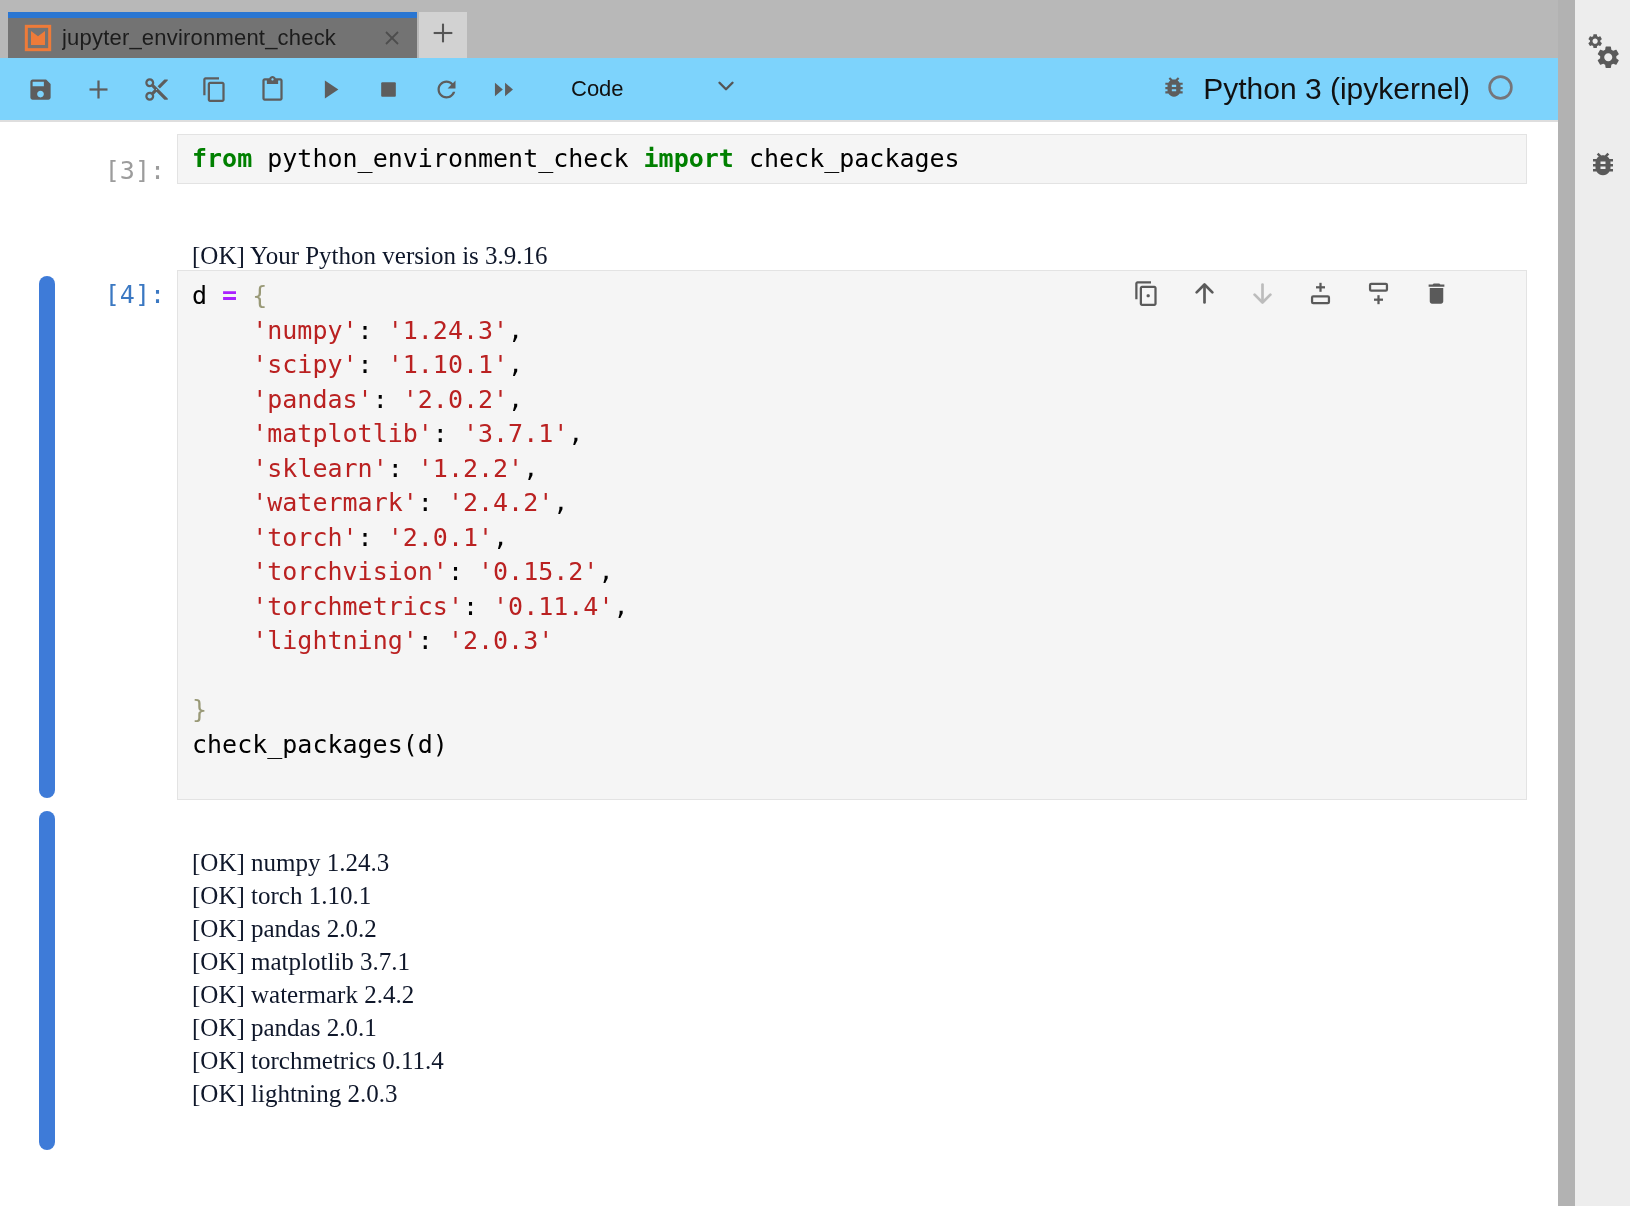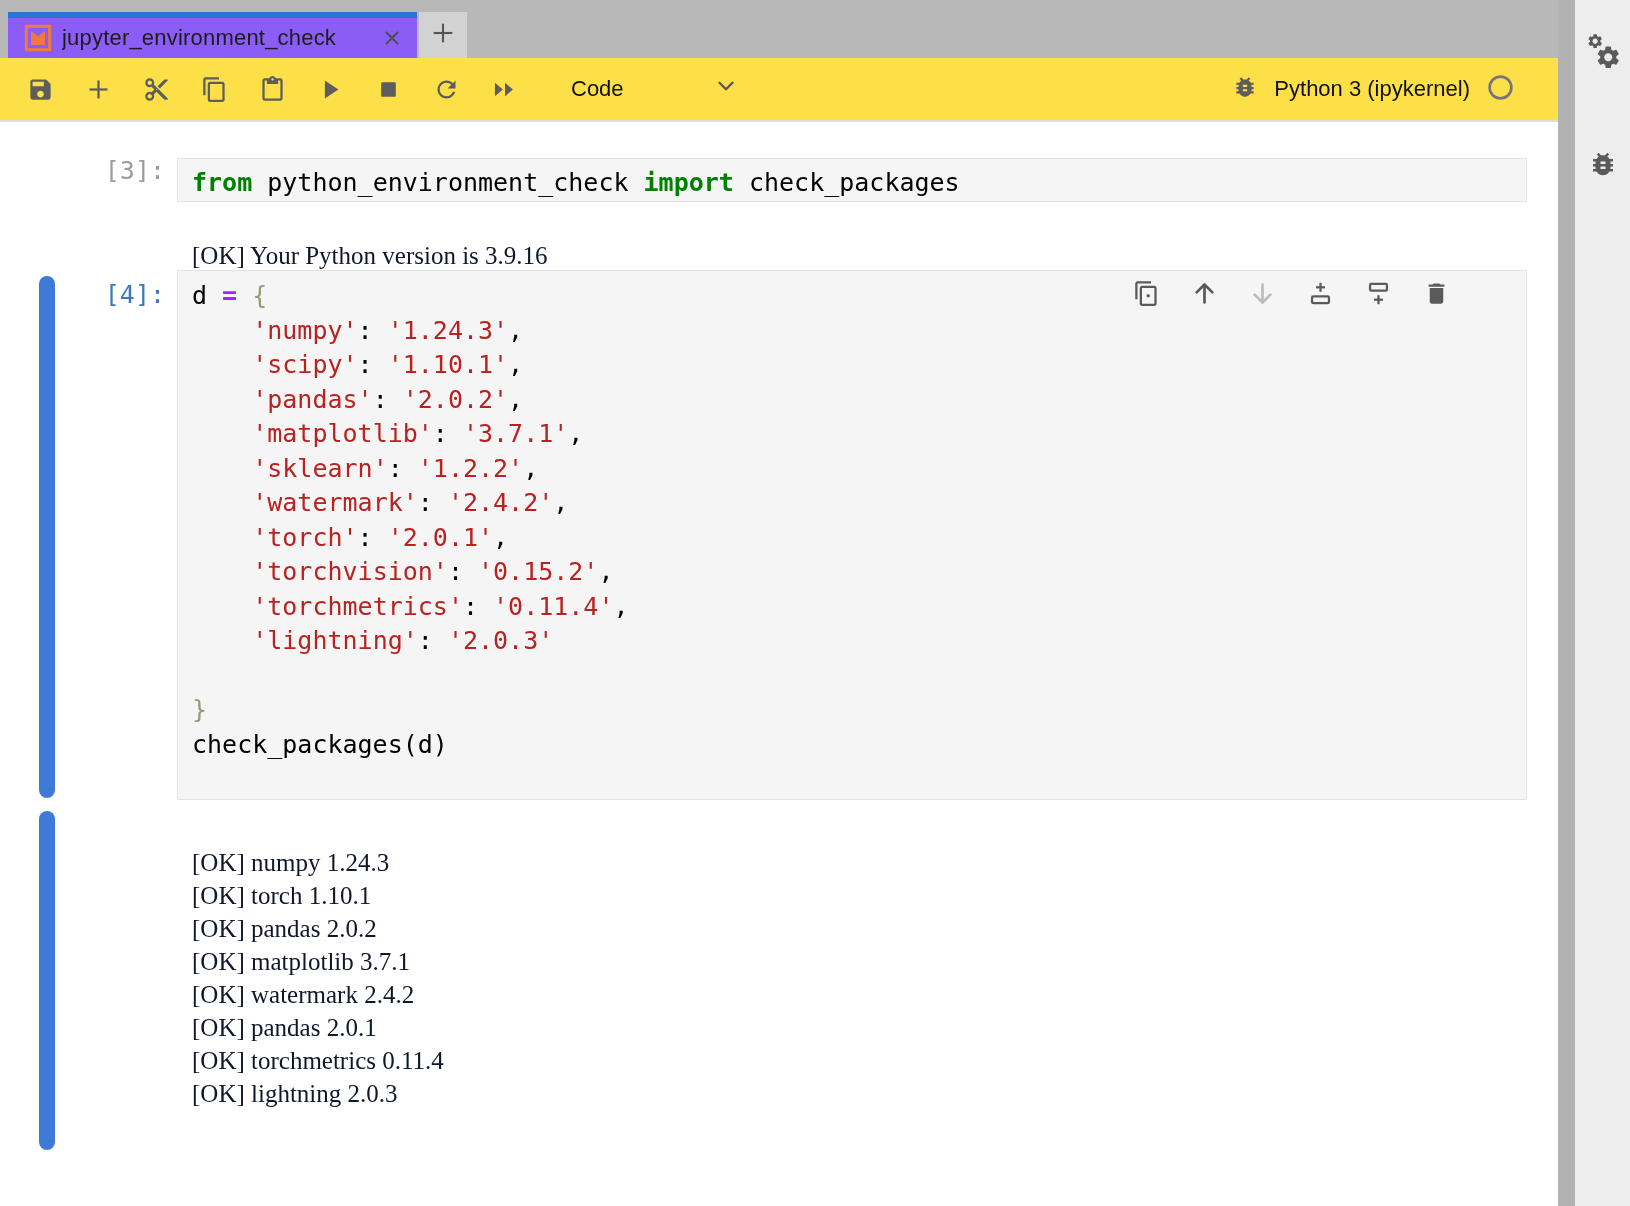--- a/index.html
+++ b/index.html
@@ -4,41 +4,41 @@
 <style>
   html,body{margin:0;padding:0;background:#ffffff;}
   .window{position:relative;width:1630px;height:1206px;overflow:hidden;
           font-family:"Liberation Sans",sans-serif;background:#ffffff;}
 
   
   .main-panel{position:absolute;left:0;top:0;width:1558px;height:1206px;background:#ffffff;}
 
   
   .tabbar{position:absolute;left:0;top:0;width:1558px;height:58px;background:#b8b8b8;}
-  .tab{position:absolute;left:8px;top:12px;width:409px;height:46px;background:#8b5cf6;
+  .tab{position:absolute;left:8px;top:12px;width:409px;height:46px;background:#737373;
        border-top:6px solid #2a76d2;box-sizing:border-box;display:flex;align-items:center;
        padding:0 12px 0 16px;cursor:default;}
   .tab-title{flex:1;font-size:22px;color:#1c1c1c;letter-spacing:0.2px;white-space:nowrap;
        overflow:hidden;margin-left:10px;}
   .nb-icon{width:28px;height:28px;flex:0 0 28px;}
   .tab-close{width:26px;height:26px;flex:0 0 26px;display:flex;align-items:center;justify-content:center;}
   .newtab{position:absolute;left:419px;top:12px;width:48px;height:46px;background:#d2d2d2;
        display:flex;align-items:center;justify-content:center;}
 
   
-  .toolbar{position:absolute;left:0;top:58px;width:1558px;height:62px;background:#fde047;
+  .toolbar{position:absolute;left:0;top:58px;width:1558px;height:62px;background:#7dd3fc;
        border-bottom:2px solid #dedede;box-sizing:content-box;display:flex;align-items:center;
        padding-left:27px;}
   .tb-btn{width:27px;height:27px;margin-right:31px;display:flex;align-items:center;
        justify-content:center;flex:0 0 auto;}
   .mode-select{display:flex;align-items:center;justify-content:space-between;width:168px;
        margin-left:22px;font-size:22px;color:#111;}
   .tb-spacer{flex:1;}
   .kernel-area{display:flex;align-items:center;margin-right:70px;}
-  .kernel-name{font-size:22px;color:#111;margin:0 16px 0 16px;white-space:nowrap;}
+  .kernel-name{font-size:30px;color:#111;margin:0 16px 0 16px;white-space:nowrap;}
 
   
   .notebook{position:absolute;left:0;top:122px;width:1558px;height:1084px;background:#ffffff;}
   .prompt{position:absolute;left:0;width:165px;text-align:right;
        font-family:"DejaVu Sans Mono",monospace;font-size:25px;line-height:30px;}
   .prompt.idle{color:#9c9c9c;}
   .prompt.active{color:#3b78c2;}
   .cell-input{position:absolute;left:177px;width:1350px;background:#f5f5f5;
        border:1px solid #e3e3e3;box-sizing:border-box;}
   .code-pre{margin:0;padding:8px 0 0 14px;font-family:"DejaVu Sans Mono",monospace;
@@ -162,21 +162,21 @@
           <svg viewBox="0 0 24 24" width="29" height="29" fill="none" stroke="#75757a" stroke-width="2.2">
             <circle cx="12" cy="12" r="9"></circle>
           </svg>
         </span>
       </span>
     </div>
 
     <div class="notebook">
 
       <div class="prompt idle" style="top:34px;">[3]:</div>
-      <div class="cell-input" style="top:36px;height:44px;">
+      <div class="cell-input" style="top:12px;height:50px;">
         <div class="code-pre" style="padding-top:7px;"><div class="code-line"><span class="tok-kw">from</span><span class="tok-plain"> python_environment_check </span><span class="tok-kw">import</span><span class="tok-plain"> check_packages</span></div></div>
       </div>
       <div class="cell-output" style="top:89px;"><div>[OK] Your Python version is 3.9.16</div></div>
 
       <div class="collapser" style="top:154px;height:522px;"></div>
       <div class="prompt active" style="top:158px;">[4]:</div>
       <div class="cell-input" style="top:148px;height:530px;">
         <div class="code-pre"><div class="code-line"><span class="tok-plain">d </span><span class="tok-op">=</span><span class="tok-plain"> </span><span class="tok-br">{</span></div><div class="code-line"><span class="tok-plain">    </span><span class="tok-str">'numpy'</span><span class="tok-plain">: </span><span class="tok-str">'1.24.3'</span><span class="tok-plain">,</span></div><div class="code-line"><span class="tok-plain">    </span><span class="tok-str">'scipy'</span><span class="tok-plain">: </span><span class="tok-str">'1.10.1'</span><span class="tok-plain">,</span></div><div class="code-line"><span class="tok-plain">    </span><span class="tok-str">'pandas'</span><span class="tok-plain">: </span><span class="tok-str">'2.0.2'</span><span class="tok-plain">,</span></div><div class="code-line"><span class="tok-plain">    </span><span class="tok-str">'matplotlib'</span><span class="tok-plain">: </span><span class="tok-str">'3.7.1'</span><span class="tok-plain">,</span></div><div class="code-line"><span class="tok-plain">    </span><span class="tok-str">'sklearn'</span><span class="tok-plain">: </span><span class="tok-str">'1.2.2'</span><span class="tok-plain">,</span></div><div class="code-line"><span class="tok-plain">    </span><span class="tok-str">'watermark'</span><span class="tok-plain">: </span><span class="tok-str">'2.4.2'</span><span class="tok-plain">,</span></div><div class="code-line"><span class="tok-plain">    </span><span class="tok-str">'torch'</span><span class="tok-plain">: </span><span class="tok-str">'2.0.1'</span><span class="tok-plain">,</span></div><div class="code-line"><span class="tok-plain">    </span><span class="tok-str">'torchvision'</span><span class="tok-plain">: </span><span class="tok-str">'0.15.2'</span><span class="tok-plain">,</span></div><div class="code-line"><span class="tok-plain">    </span><span class="tok-str">'torchmetrics'</span><span class="tok-plain">: </span><span class="tok-str">'0.11.4'</span><span class="tok-plain">,</span></div><div class="code-line"><span class="tok-plain">    </span><span class="tok-str">'lightning'</span><span class="tok-plain">: </span><span class="tok-str">'2.0.3'</span></div><div class="code-line">&nbsp;</div><div class="code-line"><span class="tok-br">}</span></div><div class="code-line"><span class="tok-plain">check_packages(d)</span></div></div>
         <div class="cell-toolbar">
           <span class="ct-btn" style="margin-left:0;">

